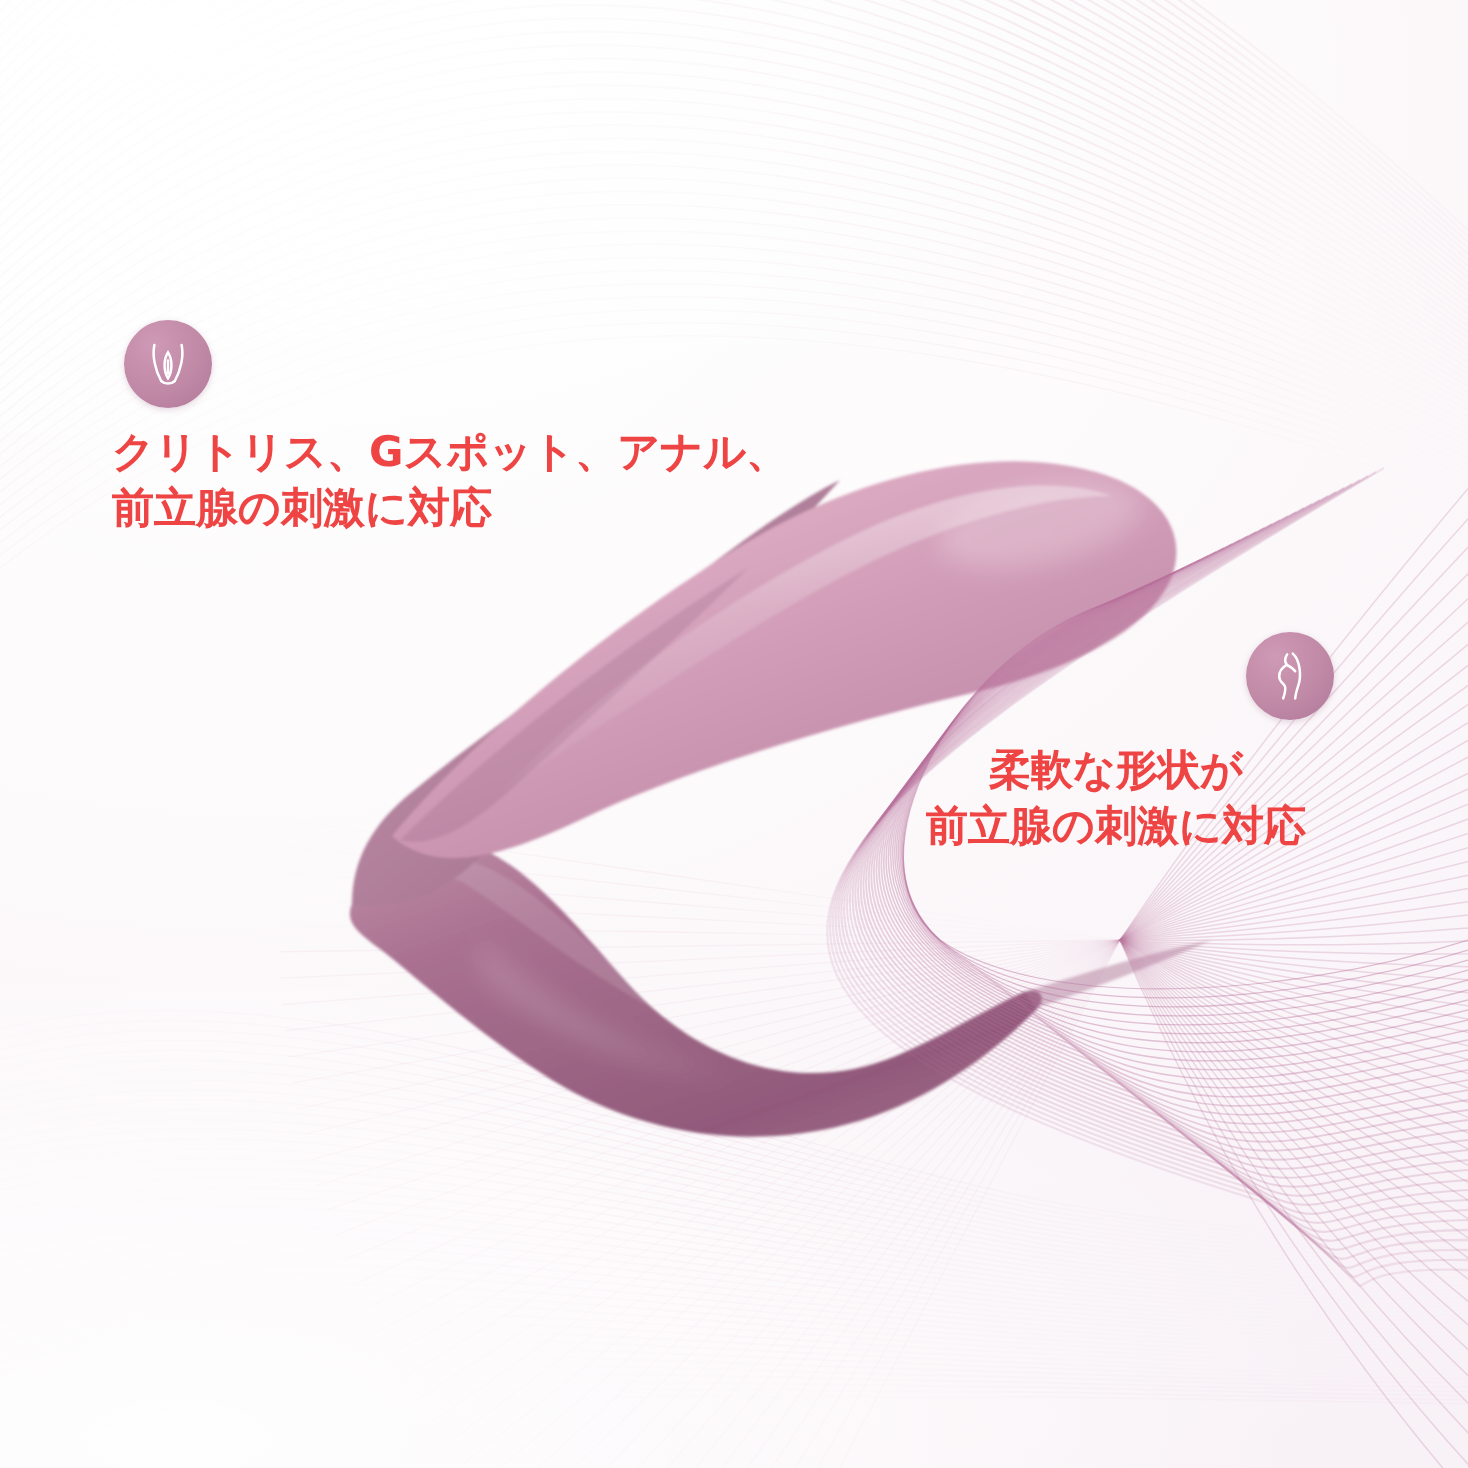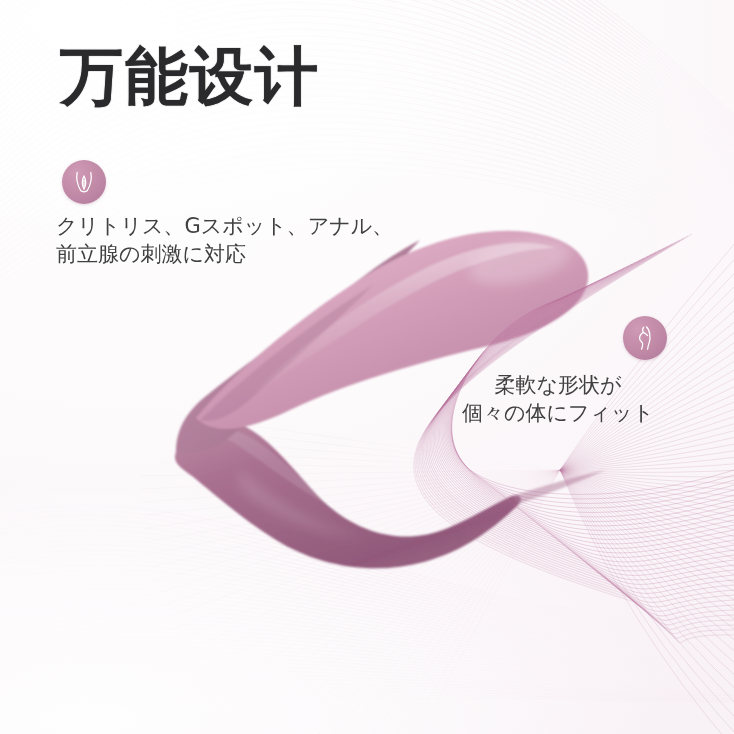--- a/index.html
+++ b/index.html
@@ -60,25 +60,25 @@
     border-radius: 50%;
     background: radial-gradient(circle at 34% 28%, #cf9ab6 0%, #c089a6 55%, #b0789a 100%);
     display: flex;
     align-items: center;
     justify-content: center;
     box-shadow: 0 1px 3px rgba(150,100,130,0.25);
   }
   .feature-icon svg { display: block; }
 
   .feature-text {
-    color: #404040;
+    color: #ef4444;
     font-size: 21px;
     line-height: 1.33;
     white-space: pre-line;
-    font-weight: 400;
+    font-weight: 700;
   }
 
   
   #feature-clitoris { left: 62px;  top: 160px; }
   #feature-clitoris .feature-text { margin-top: 9px; margin-left: -6px; }
 
   
   #feature-flexible { left: 615px; top: 316px; }
   #feature-flexible .feature-icon { margin-left: 8px; }
   #feature-flexible .feature-text {
@@ -600,21 +600,20 @@
         <path d="M560,470 Q652.6186311257345,602.6910670558774 789.2372622514691,707.3821341117548" stroke-width="0.75" stroke-opacity="0.26"></path>
         <path d="M560,470 Q648.4065500492115,606.6188962037701 780.8131000984232,715.2377924075402" stroke-width="0.75" stroke-opacity="0.26"></path>
         <path d="M560,470 Q644.059955598279,610.3973331146314 772.119911196558,722.7946662292627" stroke-width="0.75" stroke-opacity="0.26"></path>
         <path d="M560,470 Q639.5841434287336,614.0217743451092 763.1682868574673,730.0435486902182" stroke-width="0.75" stroke-opacity="0.26"></path>
         <path d="M560,470 Q634.9845666282581,617.4878040718663 753.9691332565161,736.9756081437326" stroke-width="0.75" stroke-opacity="0.26"></path>
         <path d="M560,470 Q630.2668290726732,620.7911994715819 744.5336581453464,743.5823989431638" stroke-width="0.75" stroke-opacity="0.26"></path>
         <path d="M560,470 Q625.4366785984788,623.9279358658102 734.8733571969576,749.8558717316205" stroke-width="0.75" stroke-opacity="0.26"></path>
       </g>
   </svg>
 
-  <div class="title">万能设计</div>
 
   <div class="feature" id="feature-clitoris">
     <div class="feature-icon">
       <svg width="30" height="30" viewBox="0 0 30 30" fill="none" stroke="#ffffff" stroke-width="1.25" stroke-linecap="round">
         <path d="M8.2 5.5 C7 11 8.6 18 11.6 23.5"></path>
         <path d="M21.8 5.5 C23 11 21.4 18 18.4 23.5"></path>
         <path d="M11.6 23.5 C13.4 25.2 16.6 25.2 18.4 23.5"></path>
         <path d="M15 9.2 C12.6 13 12.8 18.5 15 22.2 C17.2 18.5 17.4 13 15 9.2 Z"></path>
         <path d="M15 13.2 L15 19.6"></path>
       </svg>
@@ -630,17 +629,17 @@
                  C11.2 10.6 9.6 12.6 9.6 15.2
                  C9.6 17.4 11.2 18.4 12.2 19.6
                  C13.2 20.9 12.6 23.2 11.6 26.2"></path>
         <path d="M16.4 3.8 C18.4 5.6 19.4 8.4 19.8 11.4
                  C20.2 14.4 20 17.2 19.2 19.6
                  C18.4 22 17.8 24.2 17.6 26.2"></path>
         <path d="M13.4 9.4 C15 10.2 16.6 11.2 17.6 12.6"></path>
       </svg>
     </div>
     <div class="feature-text">柔軟な形状が
-個々の体にフィット</div>
+前立腺の刺激に対応</div>
   </div>
 
 
 </div>
 
 </body></html>

